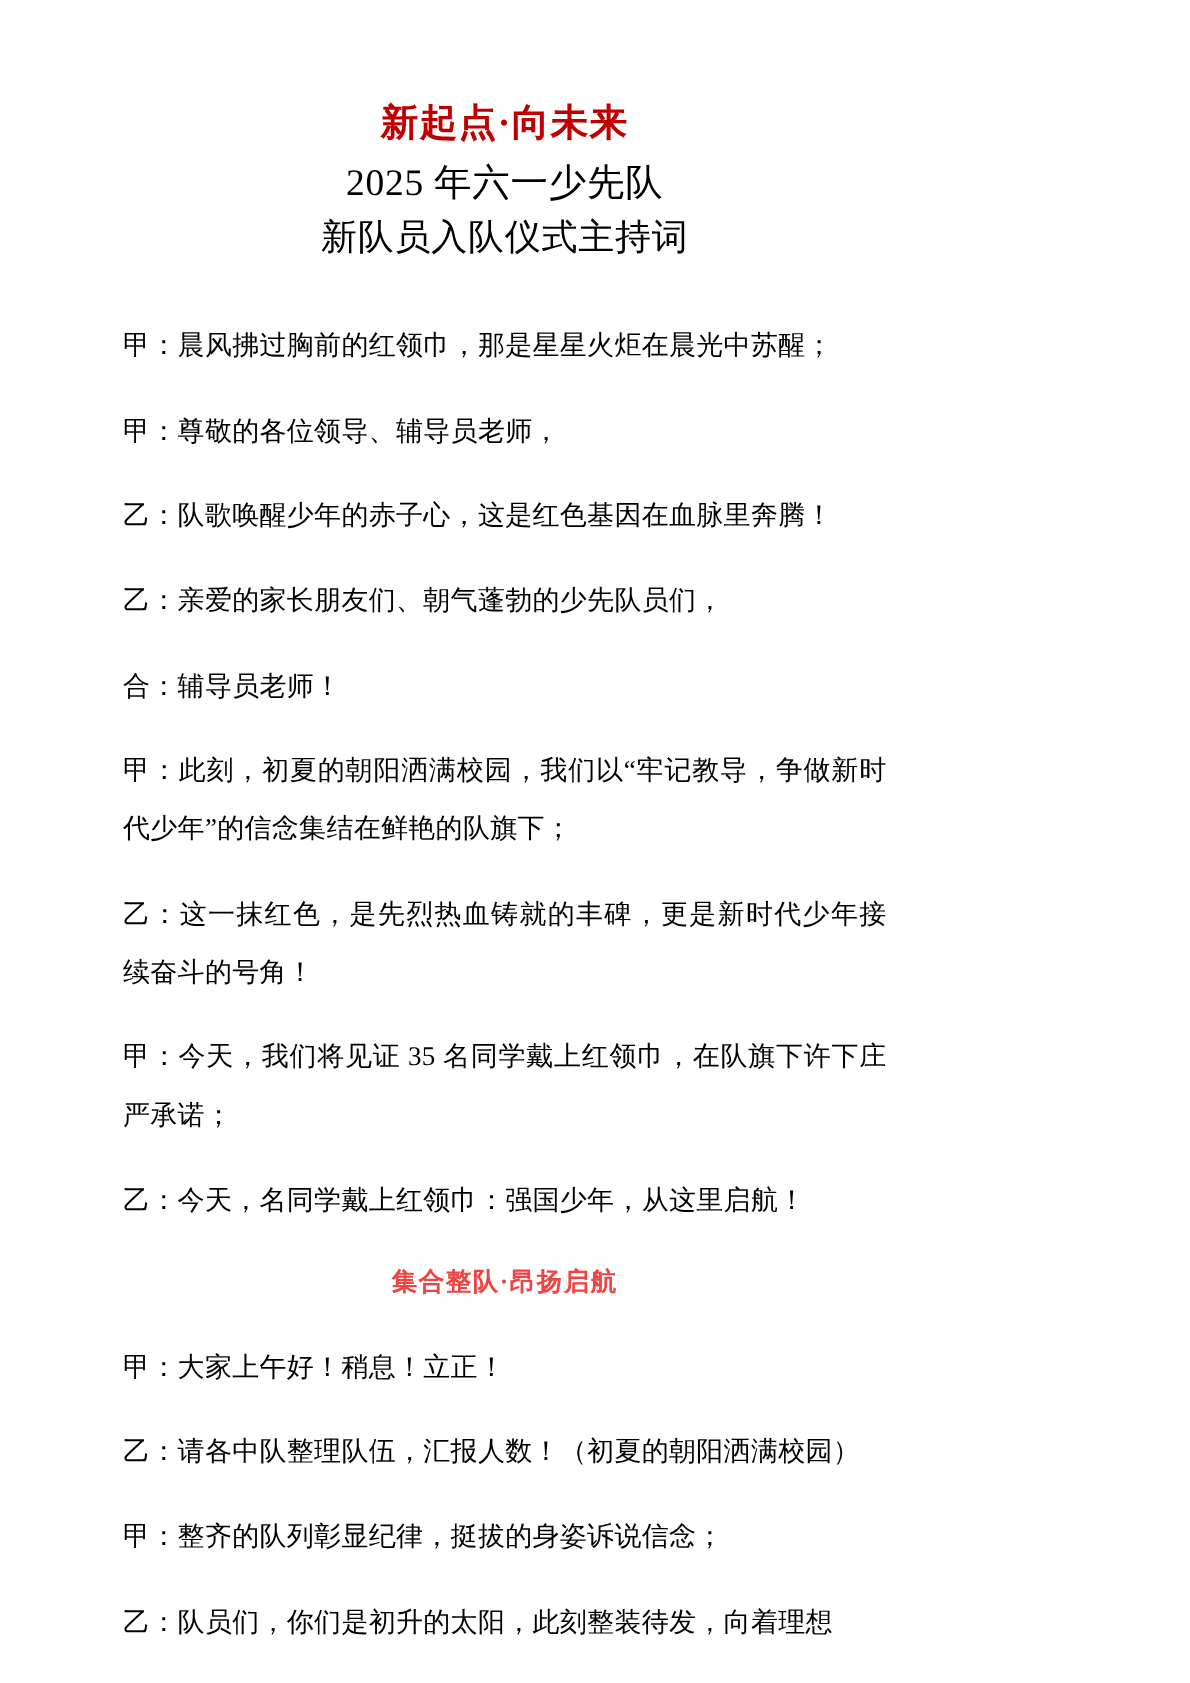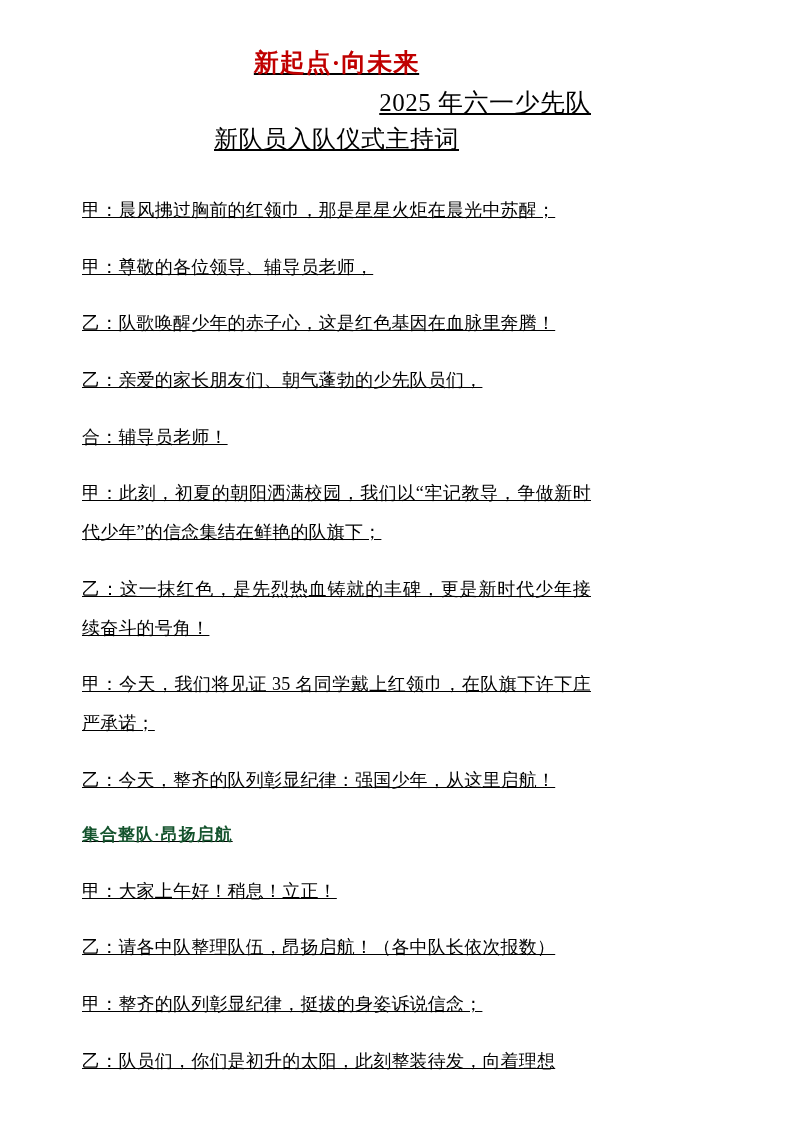--- a/index.html
+++ b/index.html
@@ -12,50 +12,49 @@
     height: 1122px;
     font-family: "Liberation Serif", "DejaVu Serif", serif;
     color: #000000;
     position: relative;
     overflow: hidden;
   }
   .page {
     box-sizing: border-box;
     width: 673px;
     height: 1122px;
-    padding: 44px 82px 60px 82px;
-    text-decoration: underline;
+    padding: 64px 82px 60px 82px;
   }
   .title-block {
     text-align: center;
     margin-bottom: 34px;
   }
   .title-main {
     color: #c00000;
     font-weight: bold;
     font-size: 25px;
     letter-spacing: 1px;
     line-height: 1.5;
     margin-bottom: 2px;
   }
   .title-sub {
     font-size: 25px;
     line-height: 1.5;
     letter-spacing: 0.5px;
-    text-align: right;
   }
   .title-sub2 {
     font-size: 24px;
     line-height: 1.5;
     letter-spacing: 0.5px;
   }
   .section-heading {
-    color: #14532d;
+    color: #ef4444;
     font-weight: bold;
     font-size: 17px;
+    text-align: center;
     letter-spacing: 1px;
     line-height: 2.15;
   }
   .para {
     font-size: 18px;
     line-height: 2.15;
     text-align: justify;
     text-justify: inter-ideograph;
     letter-spacing: 0.2px;
   }
@@ -73,21 +72,21 @@
 
   <div class="body-block">
     <p class="para">甲：晨风拂过胸前的红领巾，那是星星火炬在晨光中苏醒；</p>
     <p class="para">甲：尊敬的各位领导、辅导员老师，</p>
     <p class="para">乙：队歌唤醒少年的赤子心，这是红色基因在血脉里奔腾！</p>
     <p class="para">乙：亲爱的家长朋友们、朝气蓬勃的少先队员们，</p>
     <p class="para">合：辅导员老师！</p>
     <p class="para">甲：此刻，初夏的朝阳洒满校园，我们以“牢记教导，争做新时代少年”的信念集结在鲜艳的队旗下；</p>
     <p class="para">乙：这一抹红色，是先烈热血铸就的丰碑，更是新时代少年接续奋斗的号角！</p>
     <p class="para">甲：今天，我们将见证 35 名同学戴上红领巾，在队旗下许下庄严承诺；</p>
-    <p class="para">乙：今天，整齐的队列彰显纪律：强国少年，从这里启航！</p>
+    <p class="para">乙：今天，名同学戴上红领巾：强国少年，从这里启航！</p>
     <p class="section-heading">集合整队·昂扬启航</p>
     <p class="para">甲：大家上午好！稍息！立正！</p>
-    <p class="para">乙：请各中队整理队伍，昂扬启航！（各中队长依次报数）</p>
+    <p class="para">乙：请各中队整理队伍，汇报人数！（初夏的朝阳洒满校园）</p>
     <p class="para">甲：整齐的队列彰显纪律，挺拔的身姿诉说信念；</p>
     <p class="para">乙：队员们，你们是初升的太阳，此刻整装待发，向着理想</p>
   </div>
 
 </div>
 
 </body></html>

